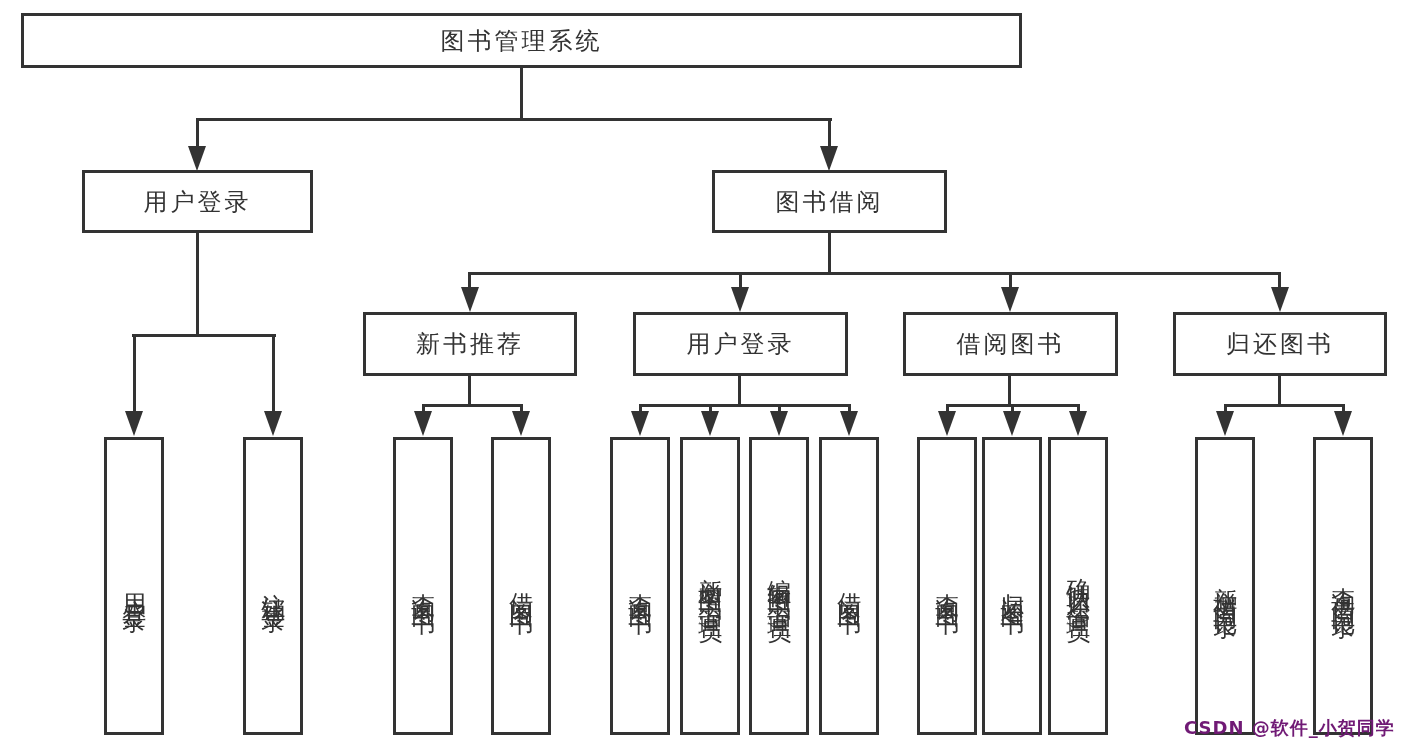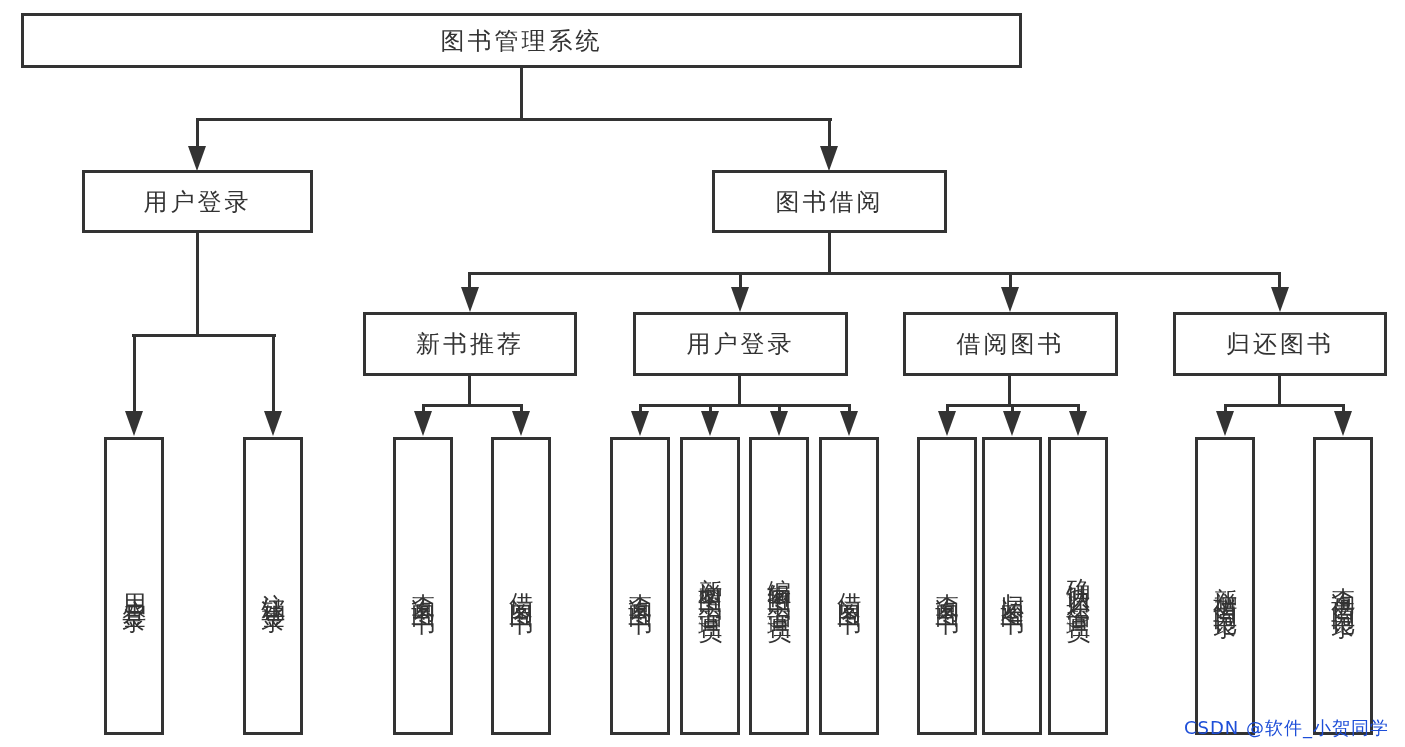--- a/index.html
+++ b/index.html
@@ -37,23 +37,24 @@
     width: 0; height: 0;
     border-left: 9px solid transparent;
     border-right: 9px solid transparent;
     border-top: 25px solid #333333;
   }
   .watermark {
     position: absolute;
     left: 1184px;
     top: 716px;
     font-size: 18px;
-    color: #1d4ed8;
+    color: #701a75;
     letter-spacing: 1px;
     white-space: nowrap;
+    font-weight: bold;
   }
 </style>
 </head>
 <body>
 
 <div class="canvas">
 
   <div class="box hbox" style="left:21px; top:13px; width:1001px; height:55px;">
     <span>图书管理系统</span>
   </div>

